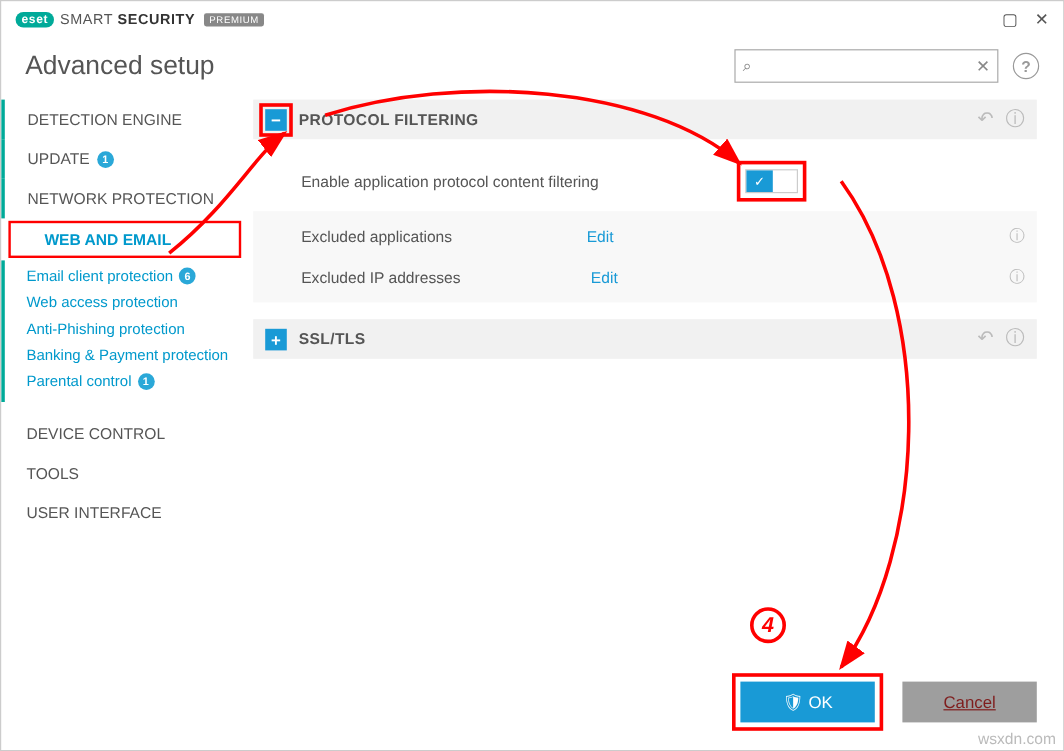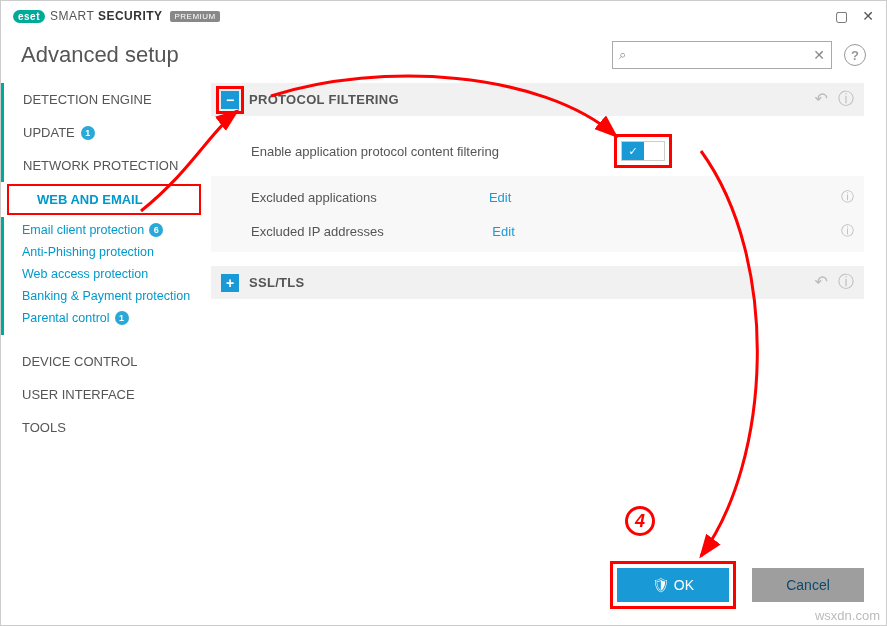--- a/index.html
+++ b/index.html
@@ -39,21 +39,21 @@
   .row .info { margin-left:auto; color:#bbb;}
   .link-edit { color:#199ad6; font-size:13px;}
   .toggle { width:44px; height:20px; background:#fff; border:1px solid #ccc; display:flex; align-items:center;}
   .toggle .on { width:22px; height:100%; background:#199ad6; display:flex; align-items:center; justify-content:center; color:#fff; font-size:11px;}
   .toggle-wrap { border:3px solid red; padding:4px;}
   .subgroup { background:#f8f8f8; padding:4px 0;}
   .footer { position:absolute; bottom:0; left:0; right:0; padding:16px 22px; display:flex; align-items:center;}
   .btn { height:34px; min-width:112px; border:none; font-size:14px; display:flex; align-items:center; justify-content:center; gap:4px;}
   .btn-default { background:#9e9e9e; color:#fff;}
   .btn-ok { background:#199ad6; color:#fff;}
-  .btn-cancel { background:#9e9e9e; color:#0c4a6e; margin-left:16px;}
+  .btn-cancel { background:#9e9e9e; color:#7f1d1d; margin-left:16px;text-decoration:underline;}
   .ok-wrap { border:3px solid red; padding:4px; margin-left:auto;}
   .annot-4 { position:absolute; left:624px; top:505px; width:30px; height:30px; border:3px solid red; border-radius:50%; display:flex; align-items:center; justify-content:center; color:red; font-size:18px; font-weight:bold; font-style:italic;}
   svg.arrows { position:absolute; top:0; left:0; pointer-events:none; }
   .watermark { position:absolute; bottom:2px; right:6px; font-size:13px; color:#bbb;}
 </style>
 </head>
 <body>
 
 <div class="titlebar">
   <span class="brand-badge">eset</span>
@@ -94,41 +94,41 @@
       </div>
     <div class="nav-item selected">
         <span>WEB AND EMAIL</span>
       </div>
     <div class="sub-list">
       <div class="sub-item">
           <span>Email client protection</span>
           <span class="badge-circ">6</span>
         </div>
       <div class="sub-item">
+          <span>Web access protection</span>
+        </div>
+      <div class="sub-item">
           <span>Anti-Phishing protection</span>
-        </div>
-      <div class="sub-item">
-          <span>Web access protection</span>
         </div>
       <div class="sub-item">
           <span>Banking &amp; Payment protection</span>
         </div>
       <div class="sub-item">
           <span>Parental control</span>
           <span class="badge-circ">1</span>
         </div>
     </div>
     <div class="nav-item" style="margin-top:10px">
         <span>DEVICE CONTROL</span>
       </div>
     <div class="nav-item">
+        <span>TOOLS</span>
+      </div>
+    <div class="nav-item">
         <span>USER INTERFACE</span>
-      </div>
-    <div class="nav-item">
-        <span>TOOLS</span>
       </div>
   </div>
 
   <div class="content">
     <div class="section-head">
       <div class="expander red-box">−</div>
       <div class="section-title">PROTOCOL FILTERING</div>
       <div class="section-icons">
         <span>↶</span>
         <span>ⓘ</span>

